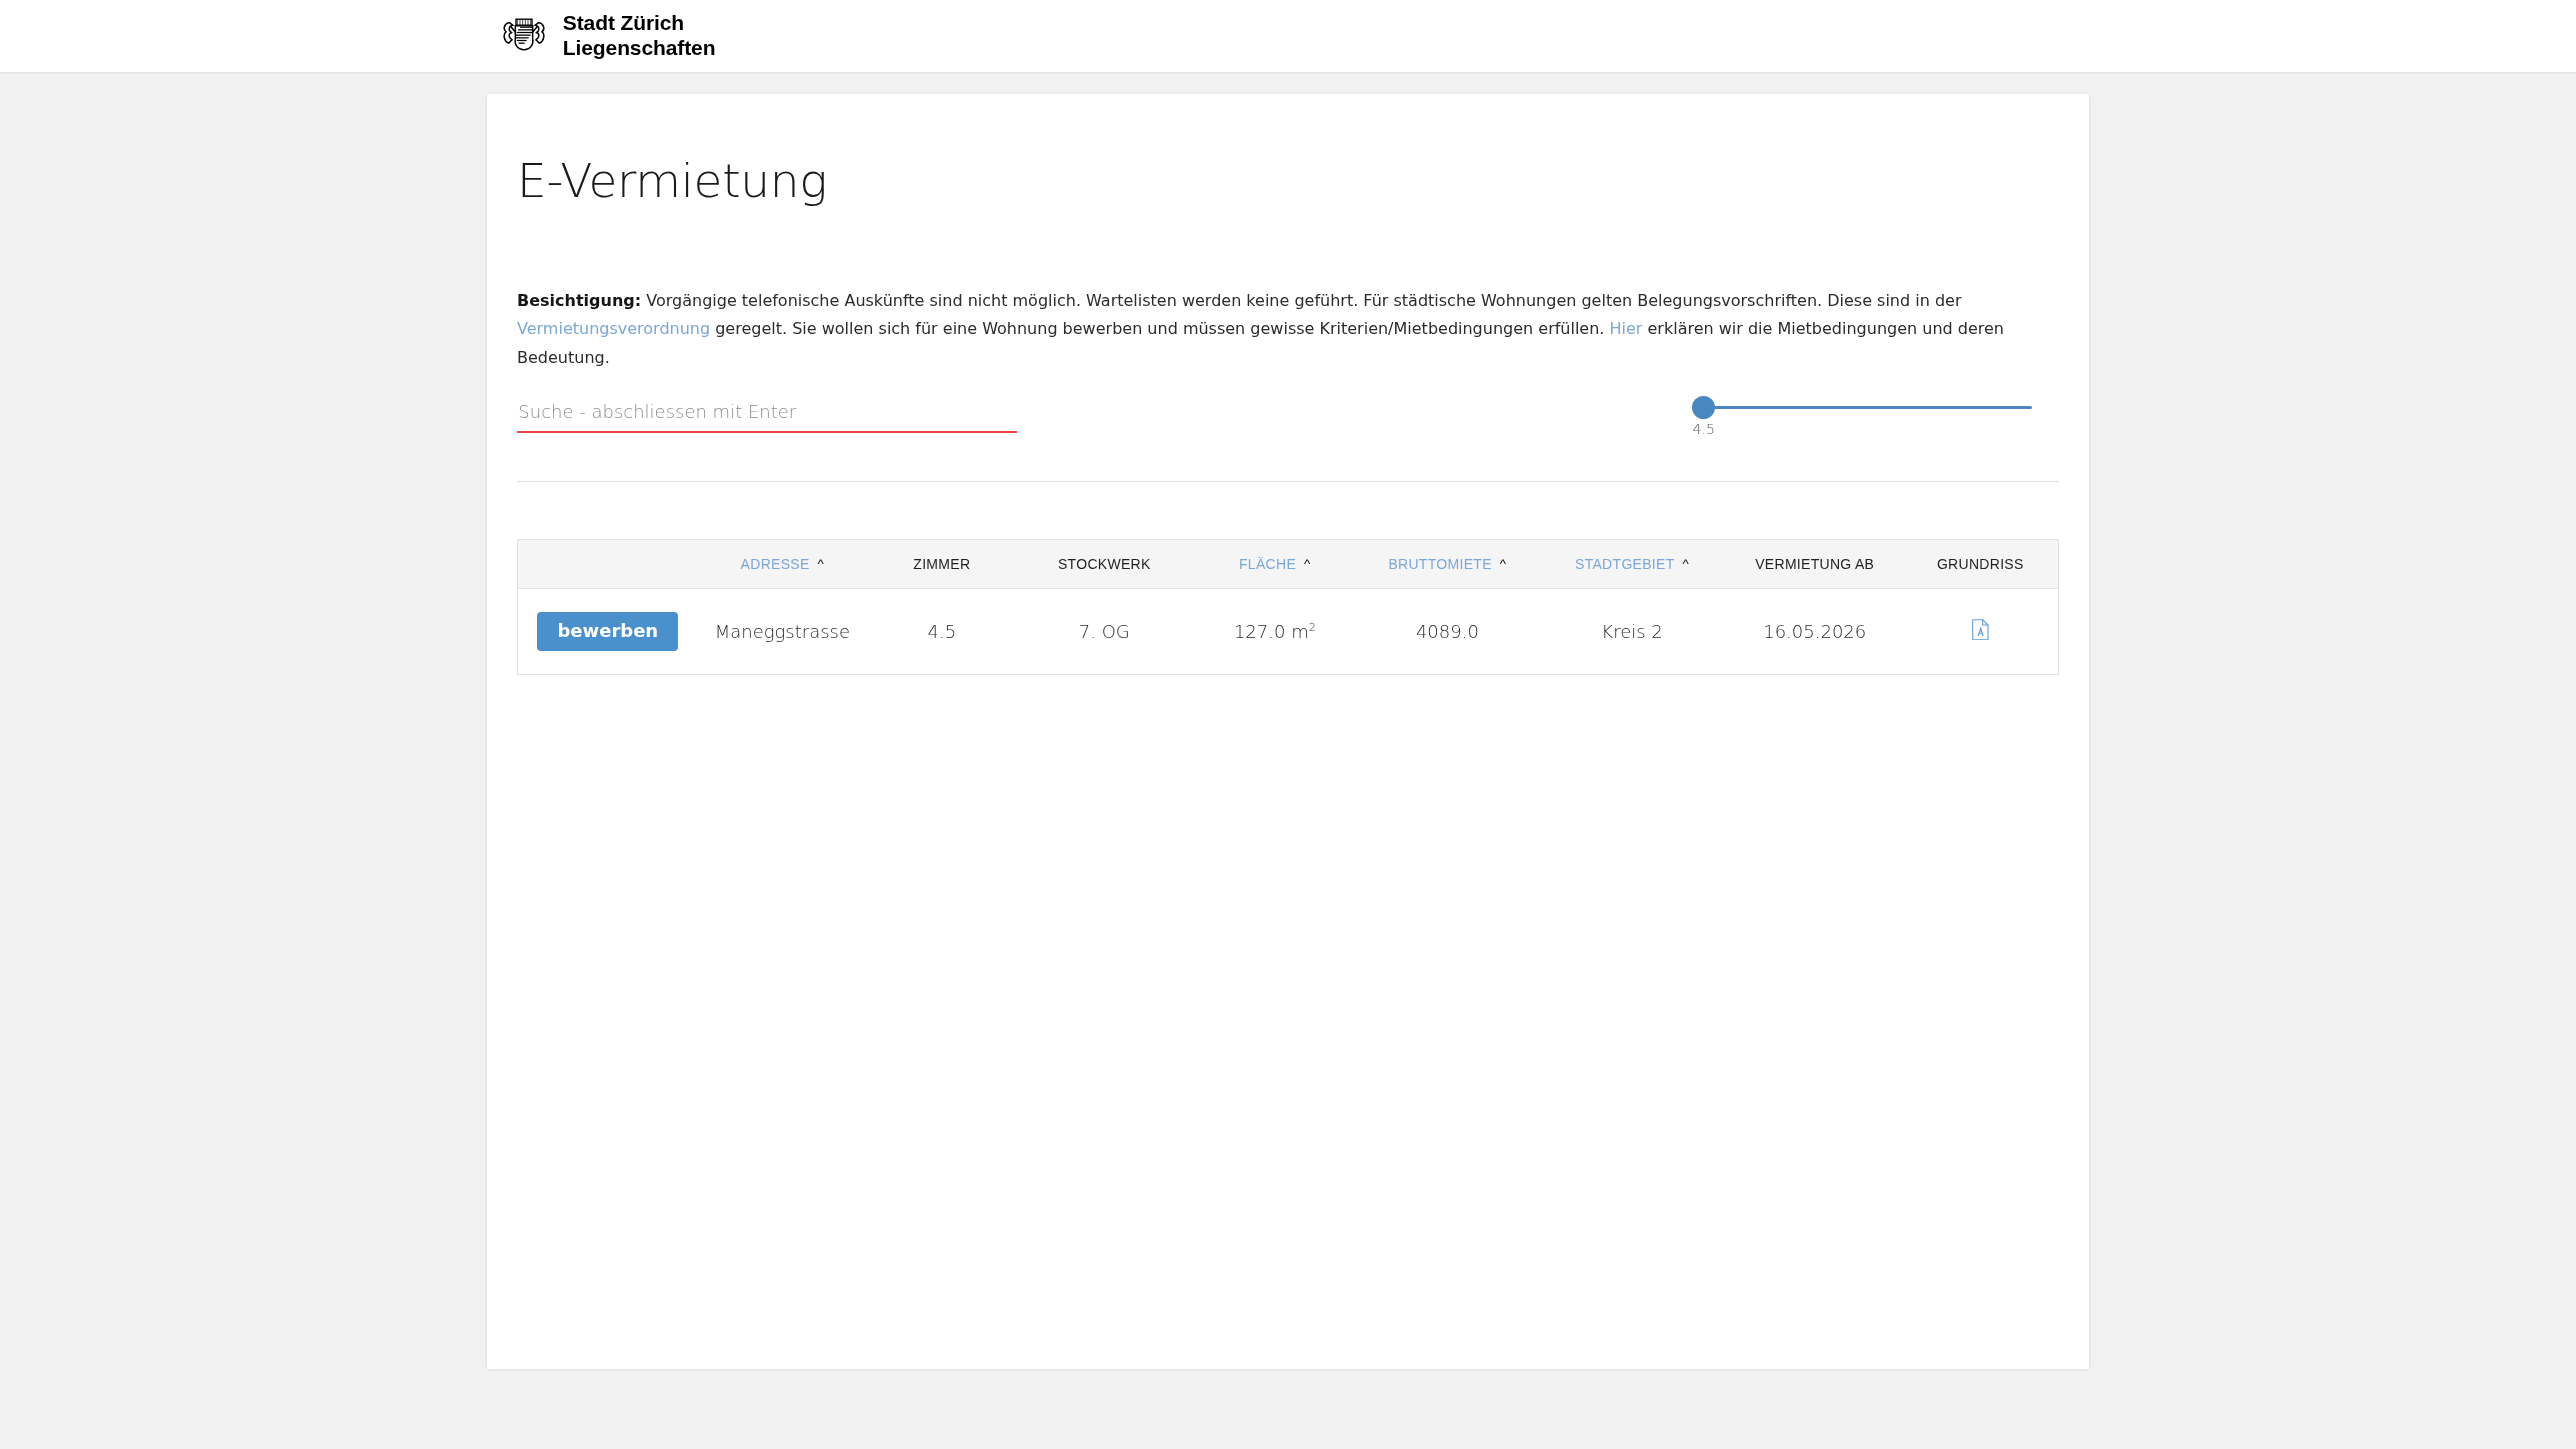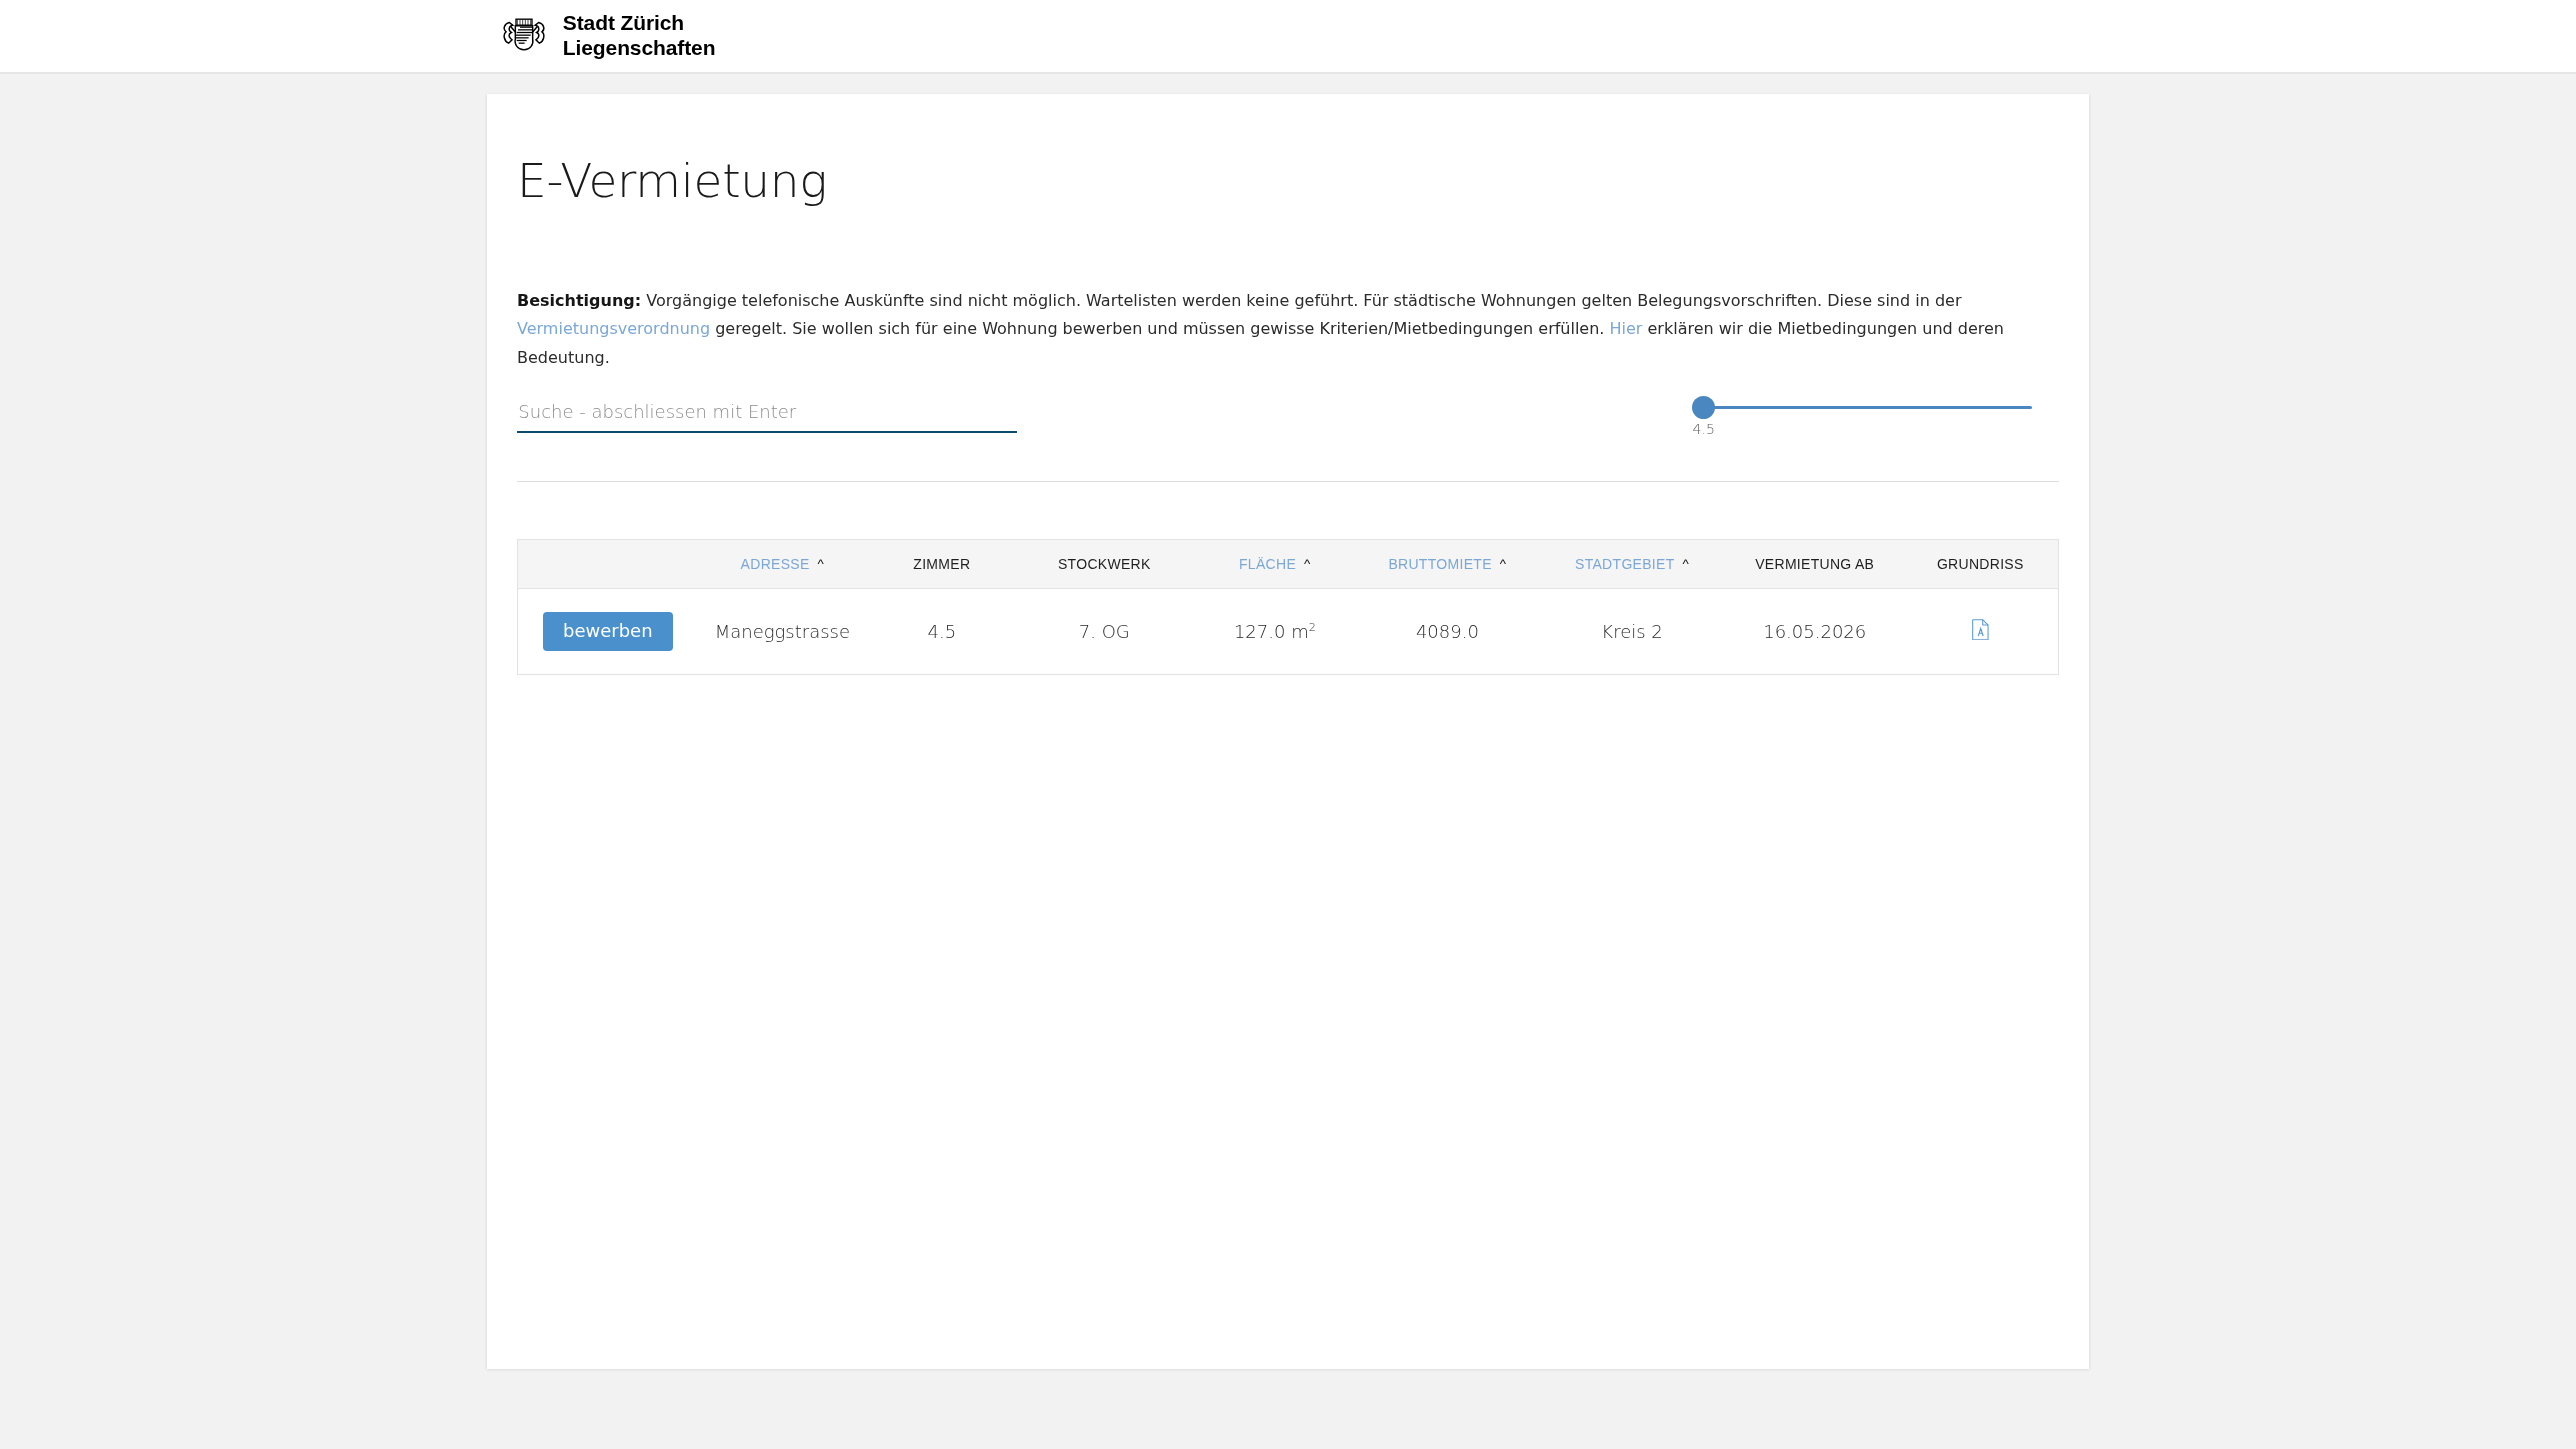--- a/index.html
+++ b/index.html
@@ -90,21 +90,21 @@
   .filter-row {
     margin-top: 23px;
     display: flex;
     align-items: flex-start;
     justify-content: space-between;
   }
   .search-wrap { width: 500px; padding-top: 5.4px; }
   .search-input {
     width: 100%;
     border: none;
-    border-bottom: 2px solid #0c4a6e;
+    border-bottom: 2px solid #ef4444;
     background: transparent;
     font-family: "DejaVu Sans", sans-serif;
     font-weight: 300;
     font-size: 18px;
     color: #333333;
     padding: 0 0 9.4px 1.3px;
     outline: none;
   }
   .search-input::placeholder { color: #8c8c8c; opacity: 1; }
 
@@ -192,21 +192,21 @@
   th.col-ab, td.col-ab { width: 174px; }
   th.col-grundriss, td.col-grundriss { width: 154px; }
 
   .btn-apply {
     display: inline-block;
     background: #4a90cd;
     color: #ffffff;
     border: none;
     border-radius: 4px;
     font-family: "DejaVu Sans", sans-serif;
-    font-weight: 400;
+    font-weight: 700;
     font-size: 18px;
     padding: 10px 20px 11.4px 20px;
     cursor: pointer;
     line-height: 1;
   }
   sup { font-size: 0.62em; vertical-align: super; }
   .pdf-icon { display: inline-block; width: 17.4px; height: 21.5px; cursor: pointer; }
 </style>
 </head>
 <body>

